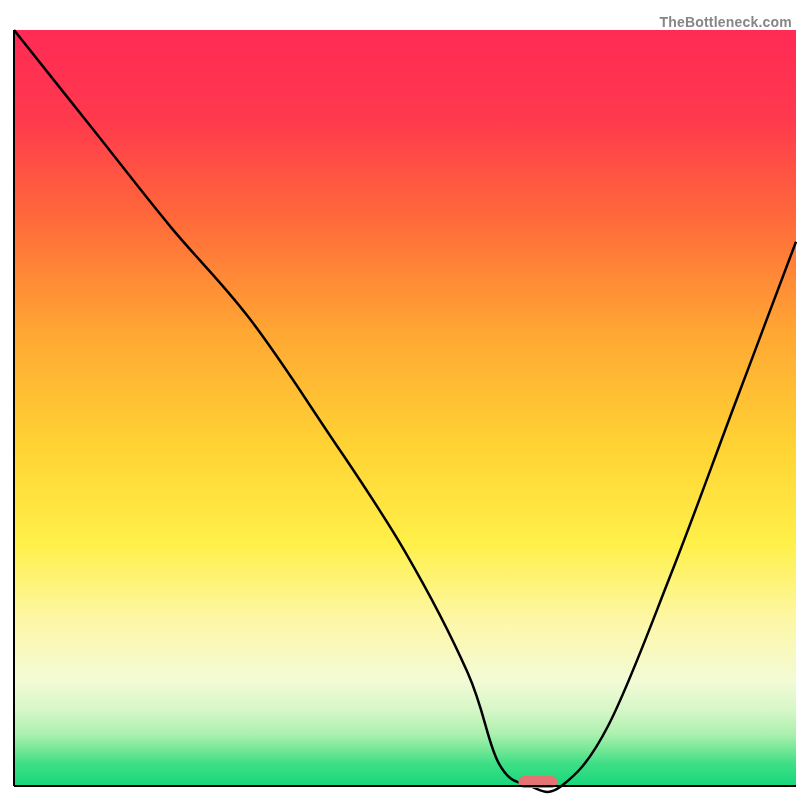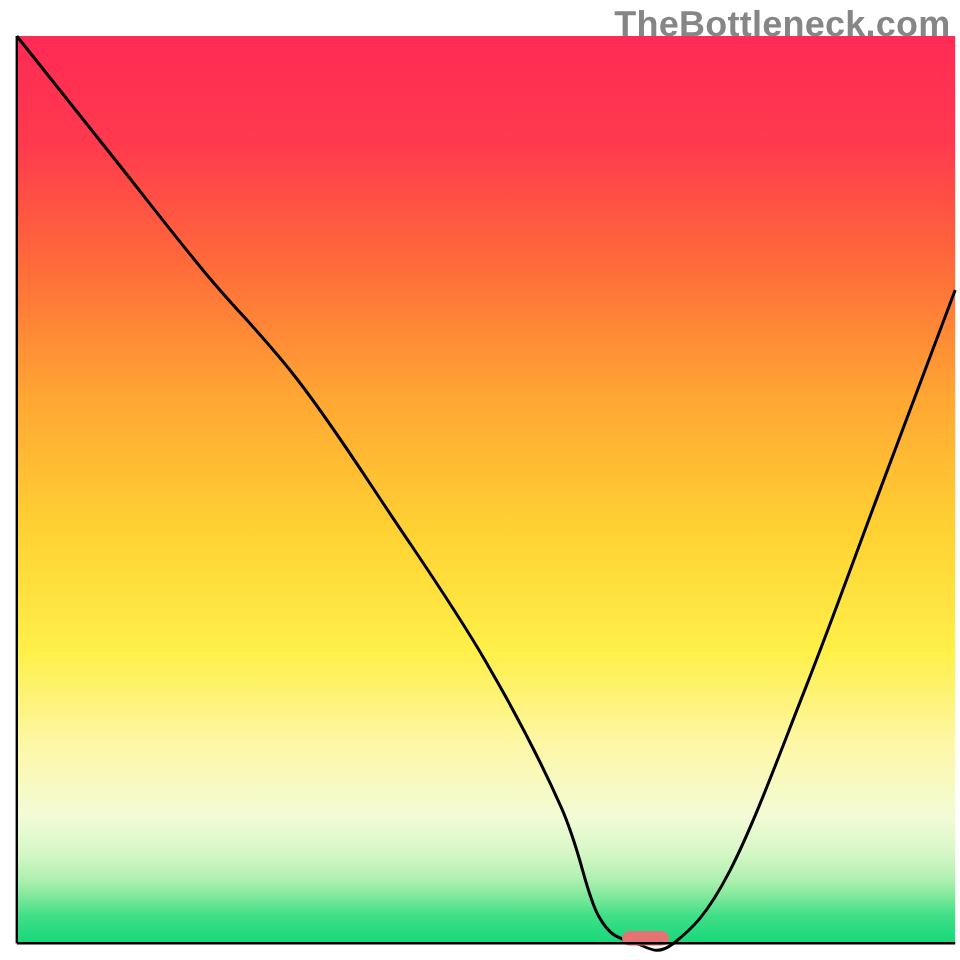--- a/index.html
+++ b/index.html
@@ -10,23 +10,23 @@
     background: #ffffff;
     font-family: Arial, Helvetica, sans-serif;
   }
   .chart-container {
     position: relative;
     width: 800px;
     height: 800px;
   }
   .watermark {
     position: absolute;
-    top: 4px;
+    top: 14px;
     right: 8px;
-    font-size: 30px;
+    font-size: 14px;
     font-weight: 600;
     color: #868686;
     letter-spacing: 0.2px;
     z-index: 10;
   }
   svg {
     display: block;
   }
 </style>
 </head>

